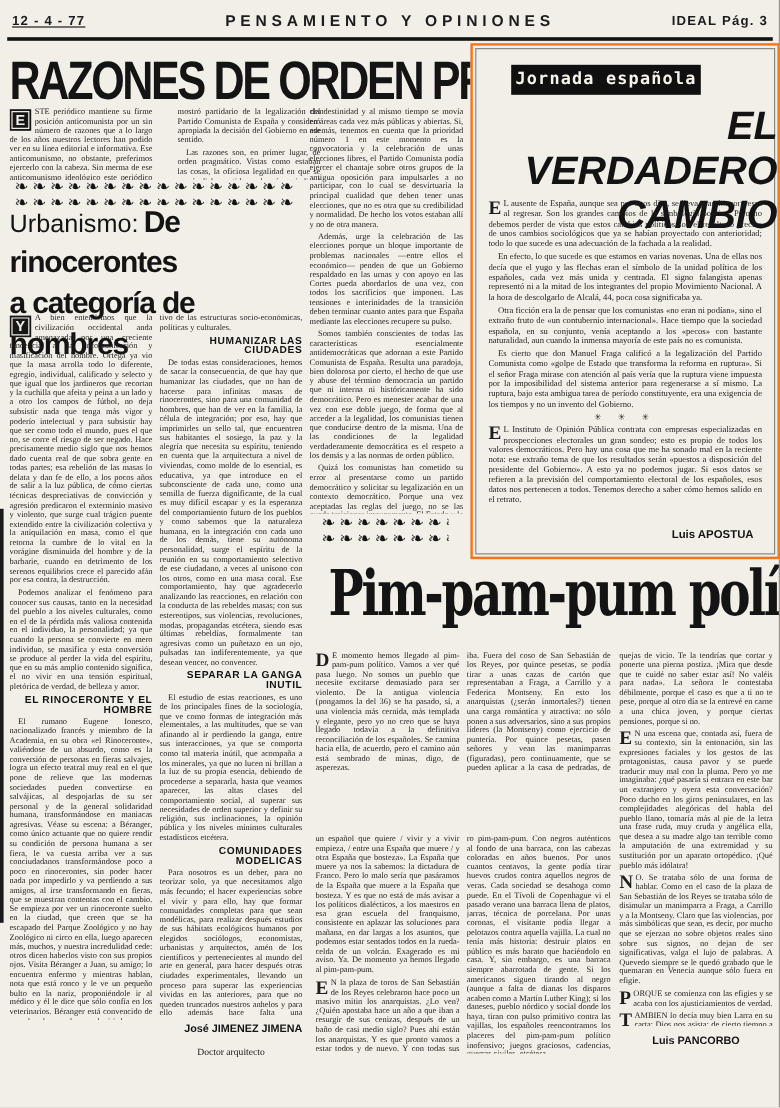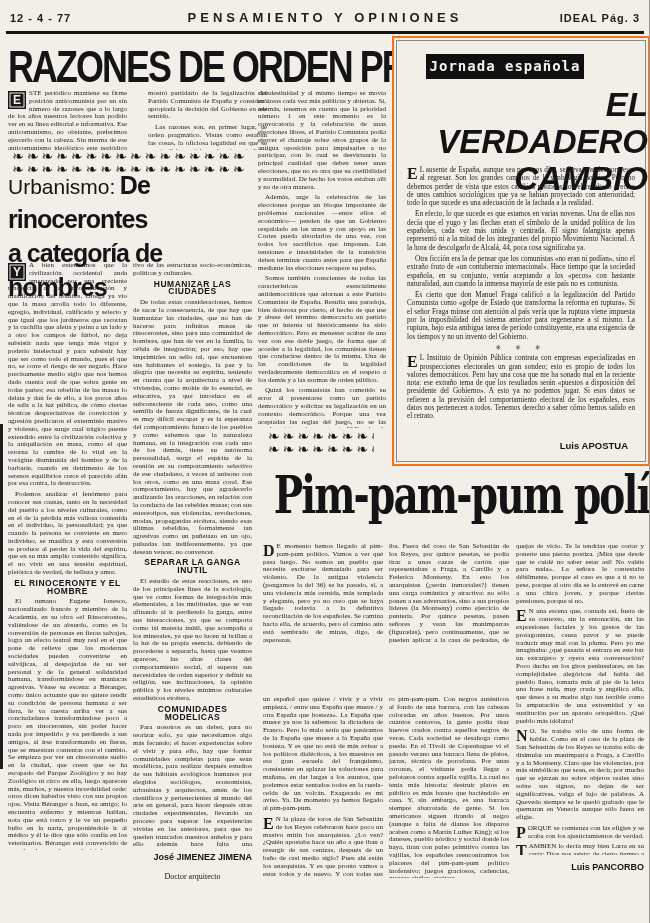--- a/index.html
+++ b/index.html
@@ -4,21 +4,21 @@
 <style>
   html,body{margin:0;padding:0;background:#d8d5cd;}
   .page{
     position:relative;width:650px;height:923px;margin:0 auto;
     background:#f2efe8;overflow:hidden;
     font-family:"Liberation Serif",serif;color:#1d1d1d;
     border-right:2px solid #c2bfb6;
   }
   
   .hdr{position:absolute;top:9px;left:0;width:100%;height:20px;font-family:"Liberation Sans",sans-serif;font-weight:bold;}
-  .hdr-date{position:absolute;left:10px;top:3px;font-size:11px;letter-spacing:1px;}
+  .hdr-date{position:absolute;left:10px;top:3px;font-size:11px;letter-spacing:1px;text-decoration:underline;}
   .hdr-title{position:absolute;left:0;right:0;top:1px;text-align:center;font-size:13px;letter-spacing:4px;}
   .hdr-paper{position:absolute;right:10px;top:3px;font-size:11px;letter-spacing:1px;padding-left:31px;}
   .hdr-rule{position:absolute;top:31px;left:6px;width:638px;height:3px;background:#141414;}
 
   
   .h-razones{
     position:absolute;left:8px;top:42px;width:382px;height:50px;
     font-family:"Liberation Sans",sans-serif;font-weight:bold;font-size:37px;
     letter-spacing:-2px;white-space:nowrap;transform:scale(.97,1.22);transform-origin:0 0;color:#141414;
   }
@@ -29,21 +29,21 @@
     position:absolute;left:260px;top:464px;width:390px;text-align:center;
     font-family:"DejaVu Serif",serif;font-weight:bold;font-size:42px;letter-spacing:-2px;
     white-space:nowrap;transform:scale(.93,1.25);transform-origin:center top;color:#141414;
   }
 
   
   .col{position:absolute;overflow:hidden;font-size:7px;line-height:7.8px;text-align:justify;}
   .col p{margin:0 0 3px;text-indent:7px;}
   .col p.np{text-indent:0;}
   .col h4{
-    margin:3px 0 3px;text-align:center;text-indent:0;
+    margin:3px 0 3px;text-align:right;text-indent:0;
     font-family:"Liberation Sans",sans-serif;font-size:8.5px;letter-spacing:.5px;color:#141414;
   }
   .init{
     float:left;width:18px;height:18px;margin:1px 3px 0 0;background:#171717;color:#f2efe8;
     font-family:"Liberation Sans",sans-serif;font-weight:bold;font-size:12px;line-height:18px;text-align:center;
     box-shadow:inset 0 0 0 1.5px #171717, inset 0 0 0 2.5px #f2efe8;
   }
   .dc::first-letter{
     float:left;font-size:16px;line-height:13px;font-weight:bold;padding:1px 2px 0 0;
     font-family:"Liberation Serif",serif;
@@ -194,18 +194,18 @@
     <p class="np">ro pim-pam-pum. Con negros auténticos al fondo de una barraca, con las cabezas coloradas en años buenos. Por unos cuantos centavos, la gente podía tirar huevos crudos contra aquellos negros de veras. Cada sociedad se desahoga como puede. En el Tívoli de Copenhague vi el pasado verano una barraca llena de platos, jarras, técnica de porcelana. Por unas coronas, el visitante podía llegar a pelotazos contra aquella vajilla. La cual no tenía más historia: destruir platos en público es más barato que haciéndolo en casa. Y, sin embargo, es una barraca siempre abarrotada de gente. Si los americanos siguen tirando al negro (aunque a falta de dianas los disparos acaben como a Martin Luther King); si los daneses, pueblo nórdico y social donde los haya, tiran con pulso primitivo contra las vajillas, los españoles reencontramos los placeres del pim-pam-pum político inofensivo; juegos graciosos, cadencias, guerras civiles, etcétera.</p>
 
   </div>
   <div class="col" style="left:516px;top:543px;width:128px;height:312px;">
     <p class="np">quejas de vicio. Te la tendrías que cortar y ponerte una pierna postiza. ¡Mira que desde que te cuidé no saber estar así! No valéis para nada». La señora le contestaba débilmente, porque el caso es que a ti no te pese, porque al otro día se la entrevé en carne a una chica joven, y porque ciertas pensiones, porque si no.</p>
     <p class="np dc">EN una escena que, contada así, fuera de su contexto, sin la entonación, sin las expresiones faciales y los gestos de las protagonistas, causa pavor y se puede traducir muy mal con la pluma. Pero yo me imaginaba: ¿qué pasaría si entrara en este bar un extranjero y oyera esta conversación? Poco ducho en los giros peninsulares, en las complejidades alegóricas del habla del pueblo llano, tomaría más al pie de la letra una frase ruda, muy cruda y angélica ella, que desea a su madre algo tan terrible como la amputación de una extremidad y su sustitución por un aparato ortopédico. ¡Qué pueblo más idólatra!</p>
     <p class="np dc">NO. Se trataba sólo de una forma de hablar. Como en el caso de la plaza de San Sebastián de los Reyes se trataba sólo de disimular un manimparra a Fraga, a Carrillo y a la Montseny. Claro que las violencias, por más simbólicas que sean, es decir, por mucho que se ejerzan no sobre objetos reales sino sobre sus signos, no dejan de ser significativas, valga el lujo de palabras. A Quevedo siempre se le quedó grabado que le quemaran en Venecia aunque sólo fuera en efigie.</p>
     <p class="np dc">PORQUE se comienza con las efigies y se acaba con los ajusticiamientos de verdad.</p>
     <p class="np dc">TAMBIEN lo decía muy bien Larra en su carta: Dios nos asista; de cierto tiempo a esta parte no ha habido ministro que no se haya proclamado abonado de la libertad de imprenta, aunque por el estilo del marido que delante de gentes animaba a su mujer a comer de los pichones y en quedando solos le decía enseñándole un garrote: ¡Ay si los comiste! Y es que los españoles somos bastante así.</p>
   </div>
-  <div class="byline" style="left:516px;top:862px;width:128px;text-align:right;">Luis PANCORBO</div>
+  <div class="byline" style="left:516px;top:862px;width:128px;text-align:center;">Luis PANCORBO</div>
 
   <div class="artifact-left"></div>
   <div class="artifact-right"></div>
 
 </div>
 
 </body></html>

